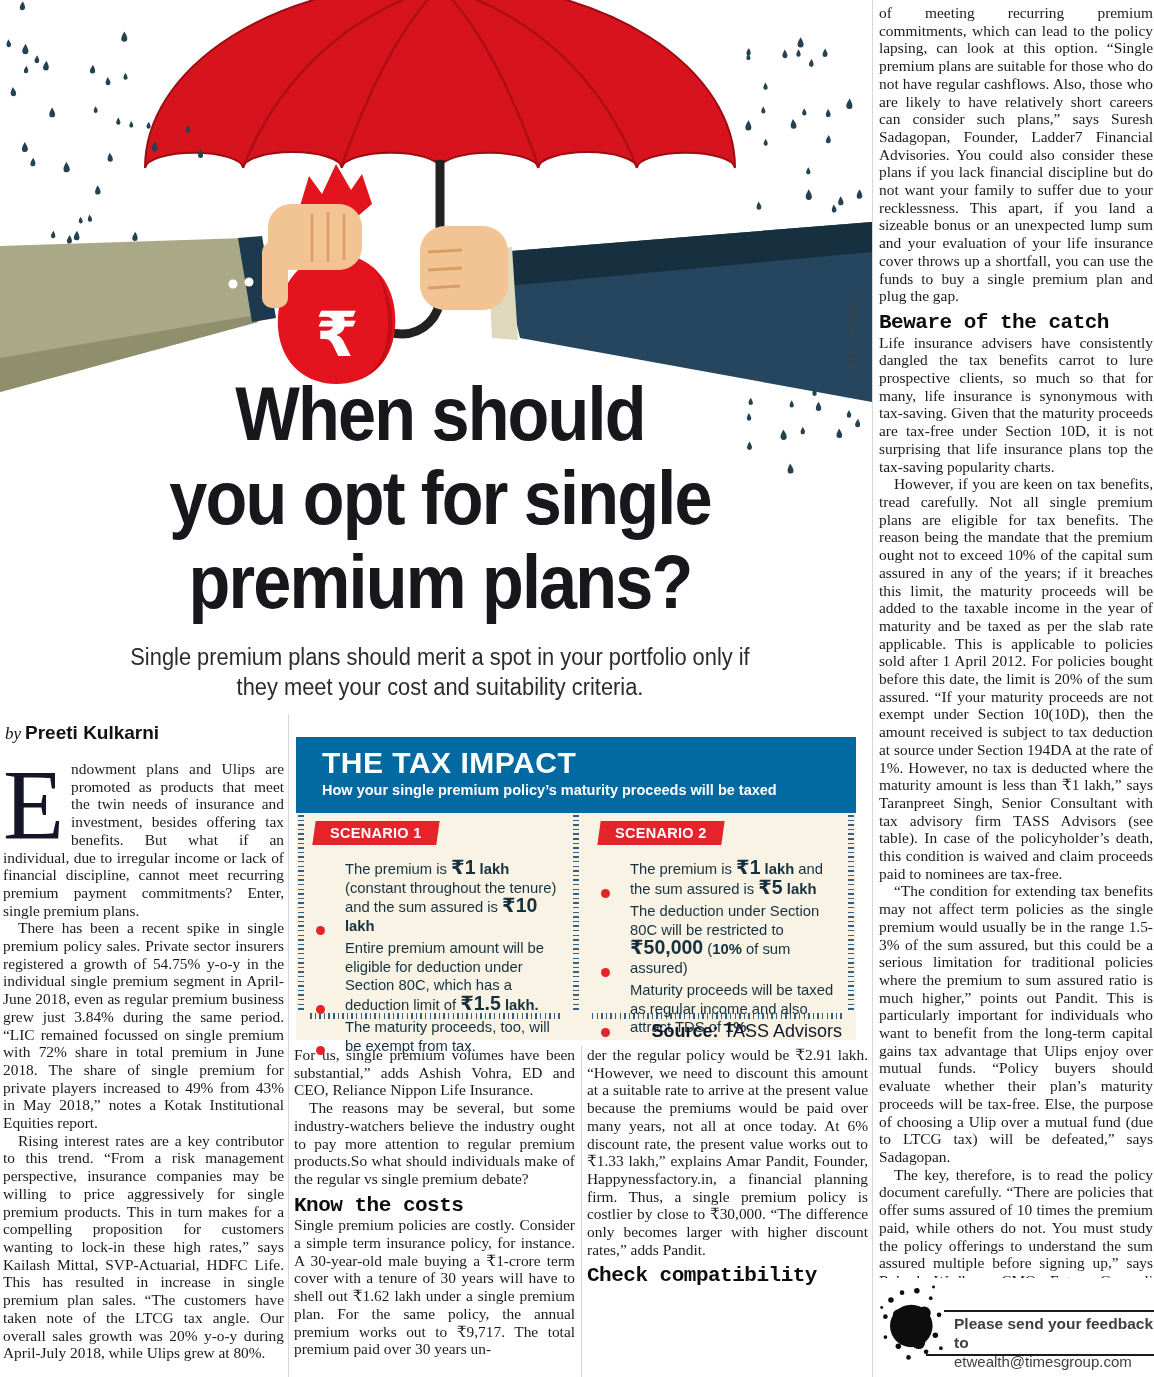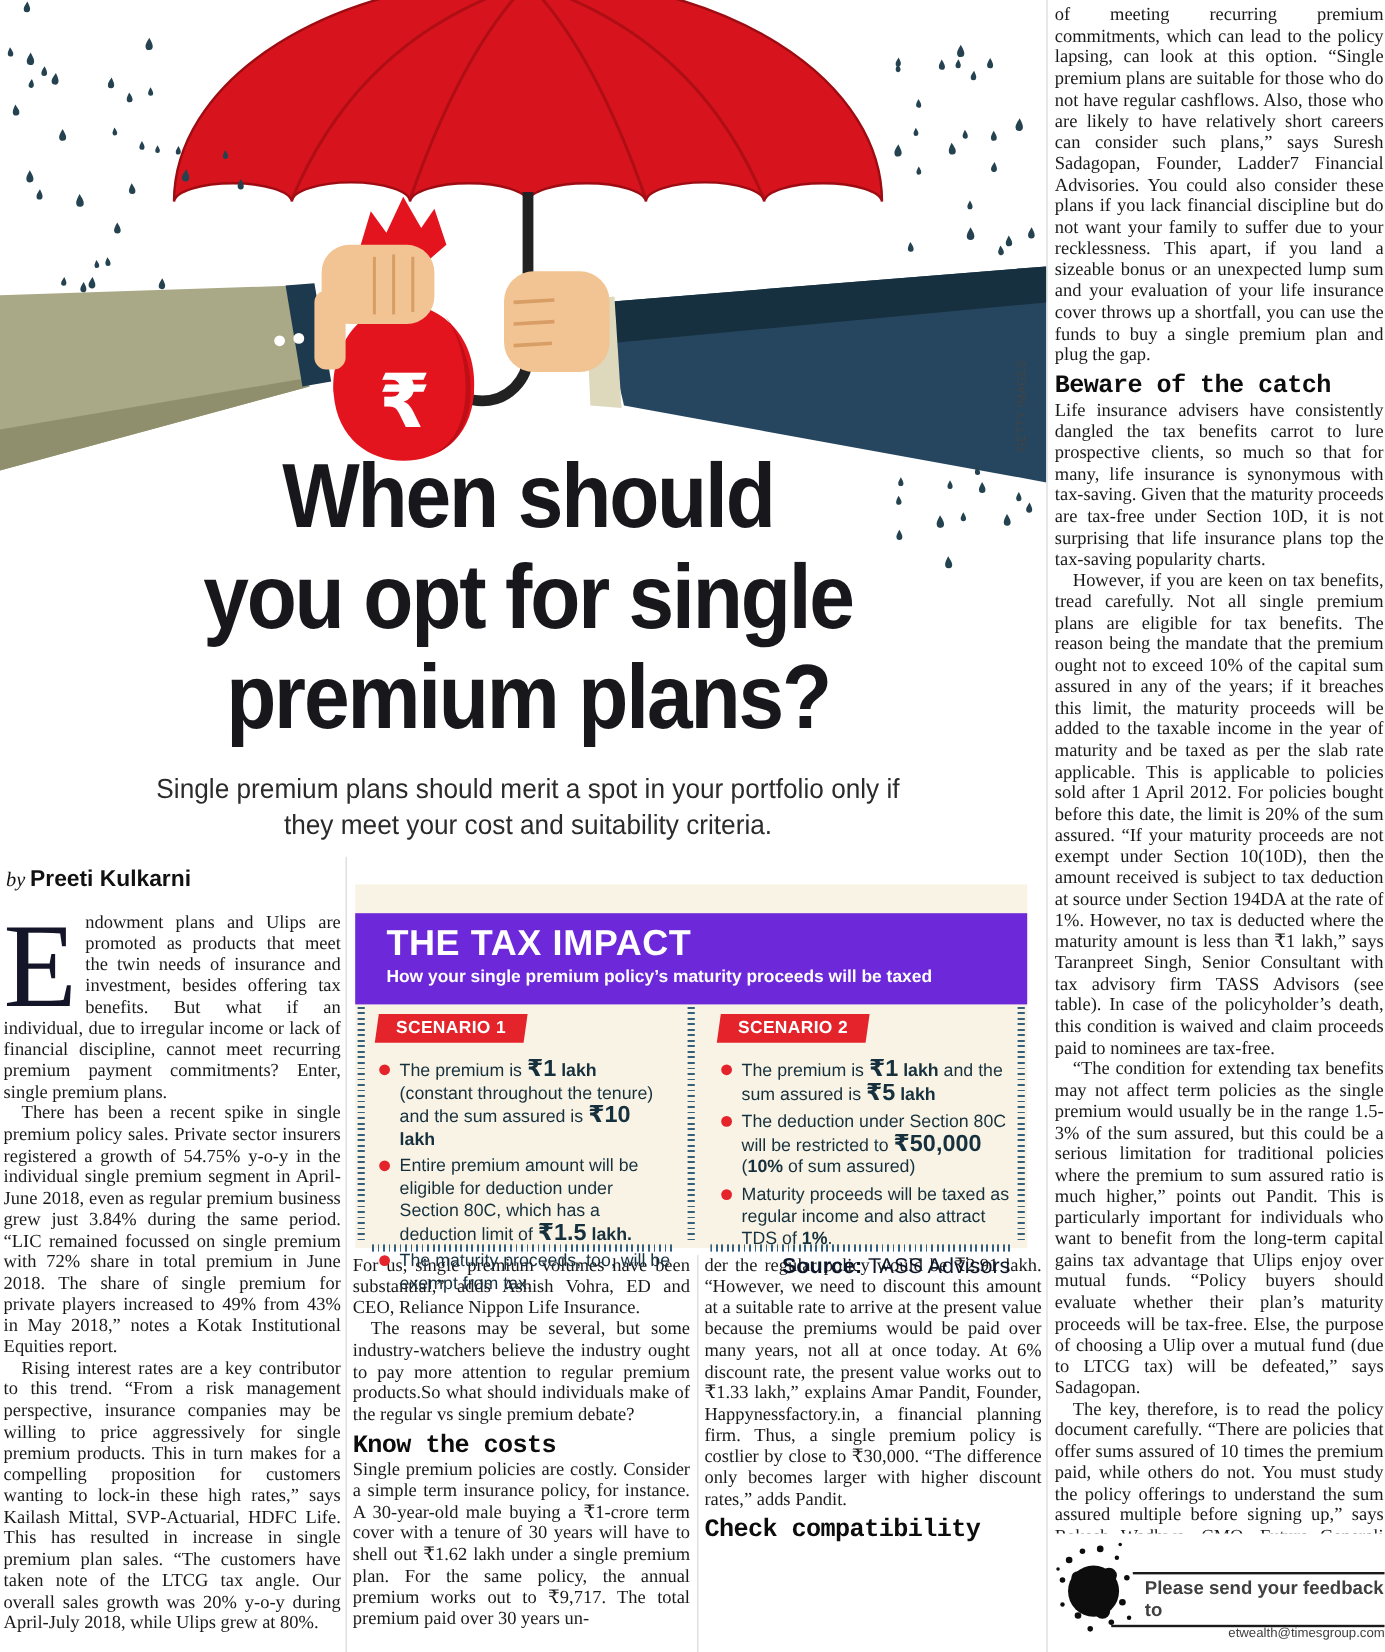--- a/index.html
+++ b/index.html
@@ -39,54 +39,54 @@
   #col-mid2{left:587px;top:1046px;width:281px;height:331px;}
   #col-right{left:879px;top:4px;width:274px;height:1274px;}
   .dropcap{float:left;font-size:100px;line-height:79px;padding:5px 7px 0 0;color:#15152a;}
   .vrule{position:absolute;width:1px;background:#d7d7d7;}
   #vr1{left:288px;top:714px;height:663px;}
   #vr2{left:581px;top:1046px;height:331px;}
   #vr3{left:872px;top:0;height:1377px;}
 
   
   .taxbox{position:absolute;left:296px;top:737px;width:560px;height:303px;background:#f8f3e4;}
-  .tb-head{background:#6d28d9;color:#fff;height:76px;padding:10px 0 0 26px;box-sizing:border-box;
-           font-family:"Liberation Sans","DejaVu Sans",sans-serif;margin-top:24px;}
+  .tb-head{background:#0369a1;color:#fff;height:76px;padding:10px 0 0 26px;box-sizing:border-box;
+           font-family:"Liberation Sans","DejaVu Sans",sans-serif;}
   .tb-head h2{margin:0;font-size:30px;line-height:32px;letter-spacing:.5px;font-weight:700;}
   .tb-sub{font-size:14.5px;font-weight:700;margin-top:3px;}
   .tb-body{position:relative;height:227px;font-family:"Liberation Sans","DejaVu Sans",sans-serif;}
   .scens{position:absolute;left:14px;right:12px;top:8px;display:flex;gap:36px;}
   .scen{flex:1;position:relative;padding-top:32px;}
   .badge{position:absolute;top:0;left:4px;background:#e4232b;transform:skewX(-8deg);
          padding:3px 16px;}
   .badge span{display:inline-block;transform:skewX(8deg);color:#fff;font-weight:700;
               font-size:14.5px;letter-spacing:.3px;}
   .bullets{list-style:none;margin:6px 0 0;padding:0 0 0 6px;color:#16303e;font-size:14.8px;line-height:18.5px;}
-  .bullets li{display:flex;gap:8px;margin-bottom:4px;}
+  .bullets li{display:flex;gap:20px;margin-bottom:4px;align-items:flex-end;}
   .bullets .dot{flex:none;width:9px;height:9px;border-radius:50%;background:#e4232b;margin-top:4px;}
   .seg-n{font-weight:400;}
   .seg-b{font-weight:700;}
   .seg-B{font-weight:700;font-size:19.5px;line-height:16px;}
   .vh{position:absolute;top:2px;height:196px;width:6px;
       background:repeating-linear-gradient(to bottom,#35607d 0 1.5px,transparent 1.5px 4.6px);}
   .hh{position:absolute;top:200px;height:6px;
       background:repeating-linear-gradient(to right,#35607d 0 1.5px,transparent 1.5px 4.6px);}
   #vh1{left:2px;} #vh2{left:50%;margin-left:-3px;} #vh3{right:2px;}
   #hh1{left:14px;width:252px;} #hh2{left:296px;width:250px;}
   .source{position:absolute;right:14px;top:208px;font-size:18px;color:#0f172a;}
   .source b{font-weight:700;}
 
   
   .footer{position:absolute;left:878px;top:1282px;width:276px;height:95px;
           font-family:"Liberation Sans","DejaVu Sans",sans-serif;color:#404040;}
   .fline{position:absolute;height:2px;background:#1a1a1a;right:0;}
   #fl1{left:66px;top:28px;} #fl2{left:48px;top:72px;}
   .ftext{position:absolute;left:76px;top:32px;}
   .f-bold{font-weight:700;font-size:15.5px;line-height:19px;}
-  .f-mail{font-size:11px;line-height:19px;text-align:right;}
+  .f-mail{font-size:15px;line-height:19px;}
   .splat{position:absolute;left:0;top:2px;}
 </style>
 </head>
 <body>
 
 <div class="page">
 
   <svg id="illo" width="872" height="480" viewBox="0 0 872 480">
 
     <g>

